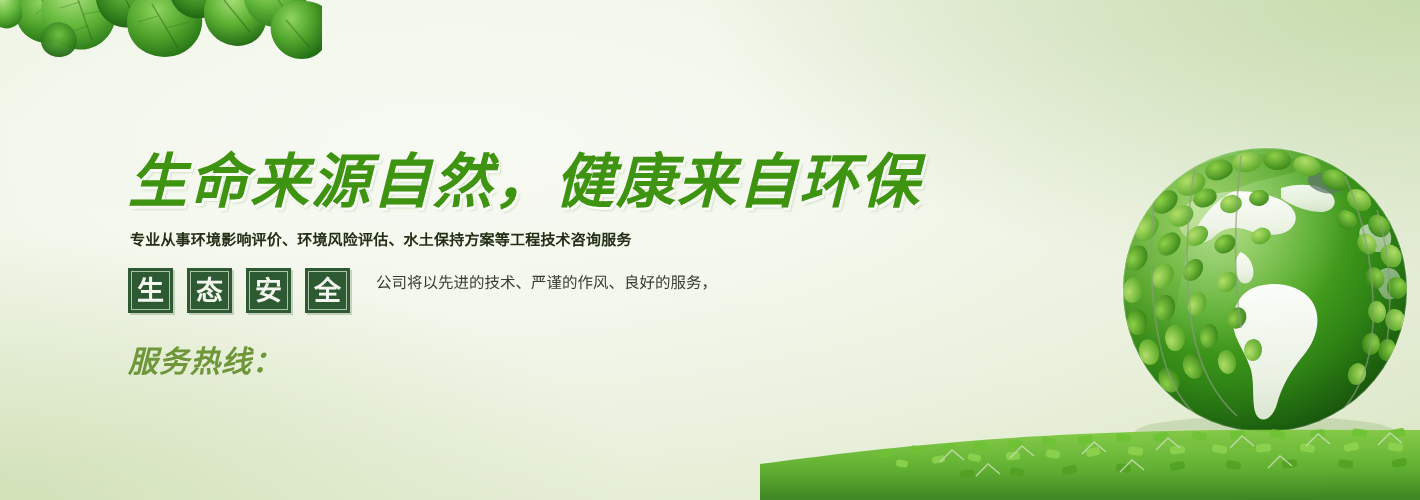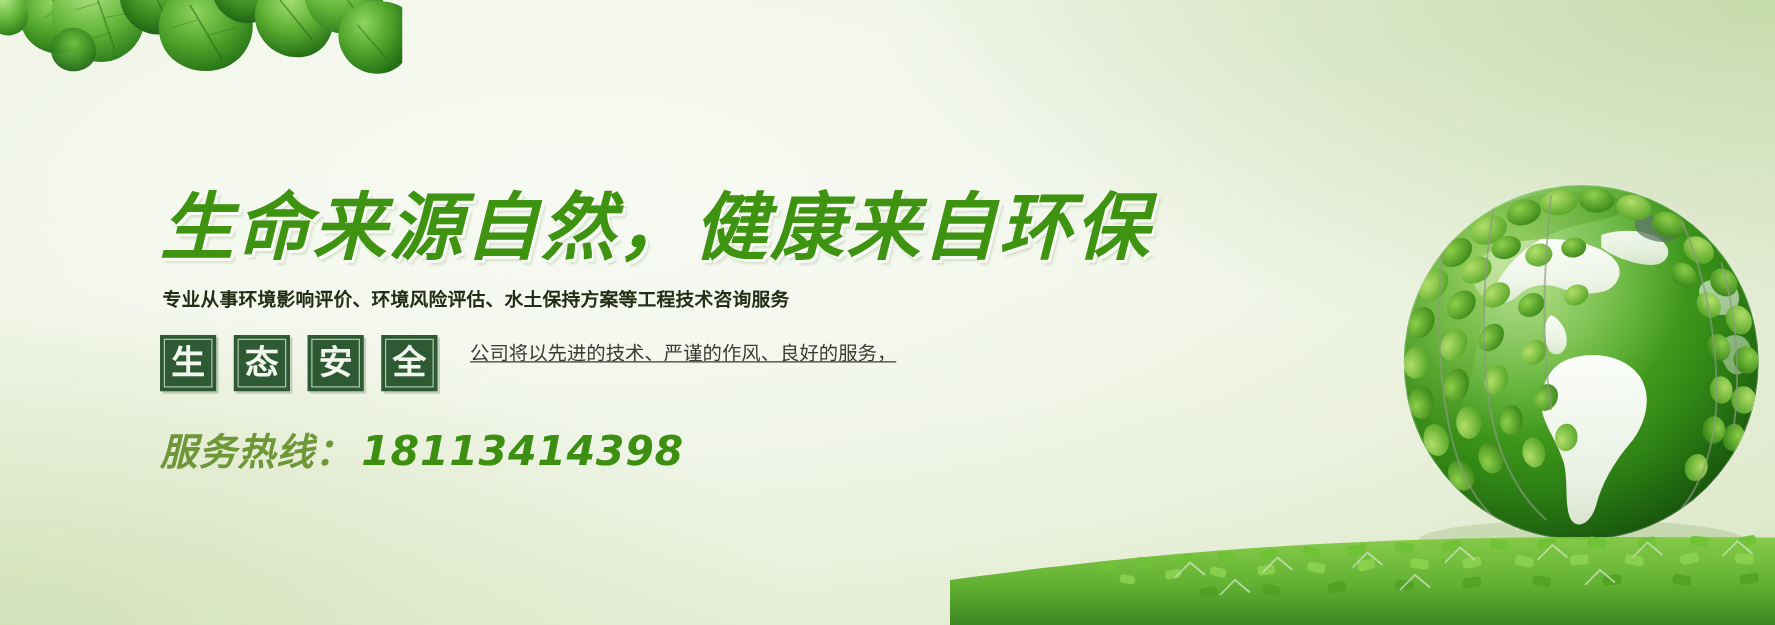--- a/index.html
+++ b/index.html
@@ -160,21 +160,21 @@
 
   .blurb {
     margin-left: 26px;
     padding-top: 3px;
     color: #3a3d33;
     font-size: 15.5px;
     line-height: 1.75;
     white-space: nowrap;
     font-family: "DejaVu Sans", "Liberation Sans", sans-serif;
   }
-  .blurb div { margin: 0; text-decoration: underline; }
+  .blurb div { margin: 0; }
 
   .hotline {
     margin-top: 24px;
     margin-left: 0px;
     display: flex;
     align-items: baseline;
     font-style: italic;
     white-space: nowrap;
   }
   .hotline-label {
@@ -517,18 +517,17 @@
       </div>
 
       <div class="blurb">
         <div>公司将以先进的技术、严谨的作风、良好的服务，</div>
       </div>
 
     </div>
 
     <div class="hotline">
       <span class="hotline-label">服务热线：</span>
-      <span class="hotline-number">18113414398</span>
     </div>
 
   </div>
 
 </div>
 
 </body></html>

